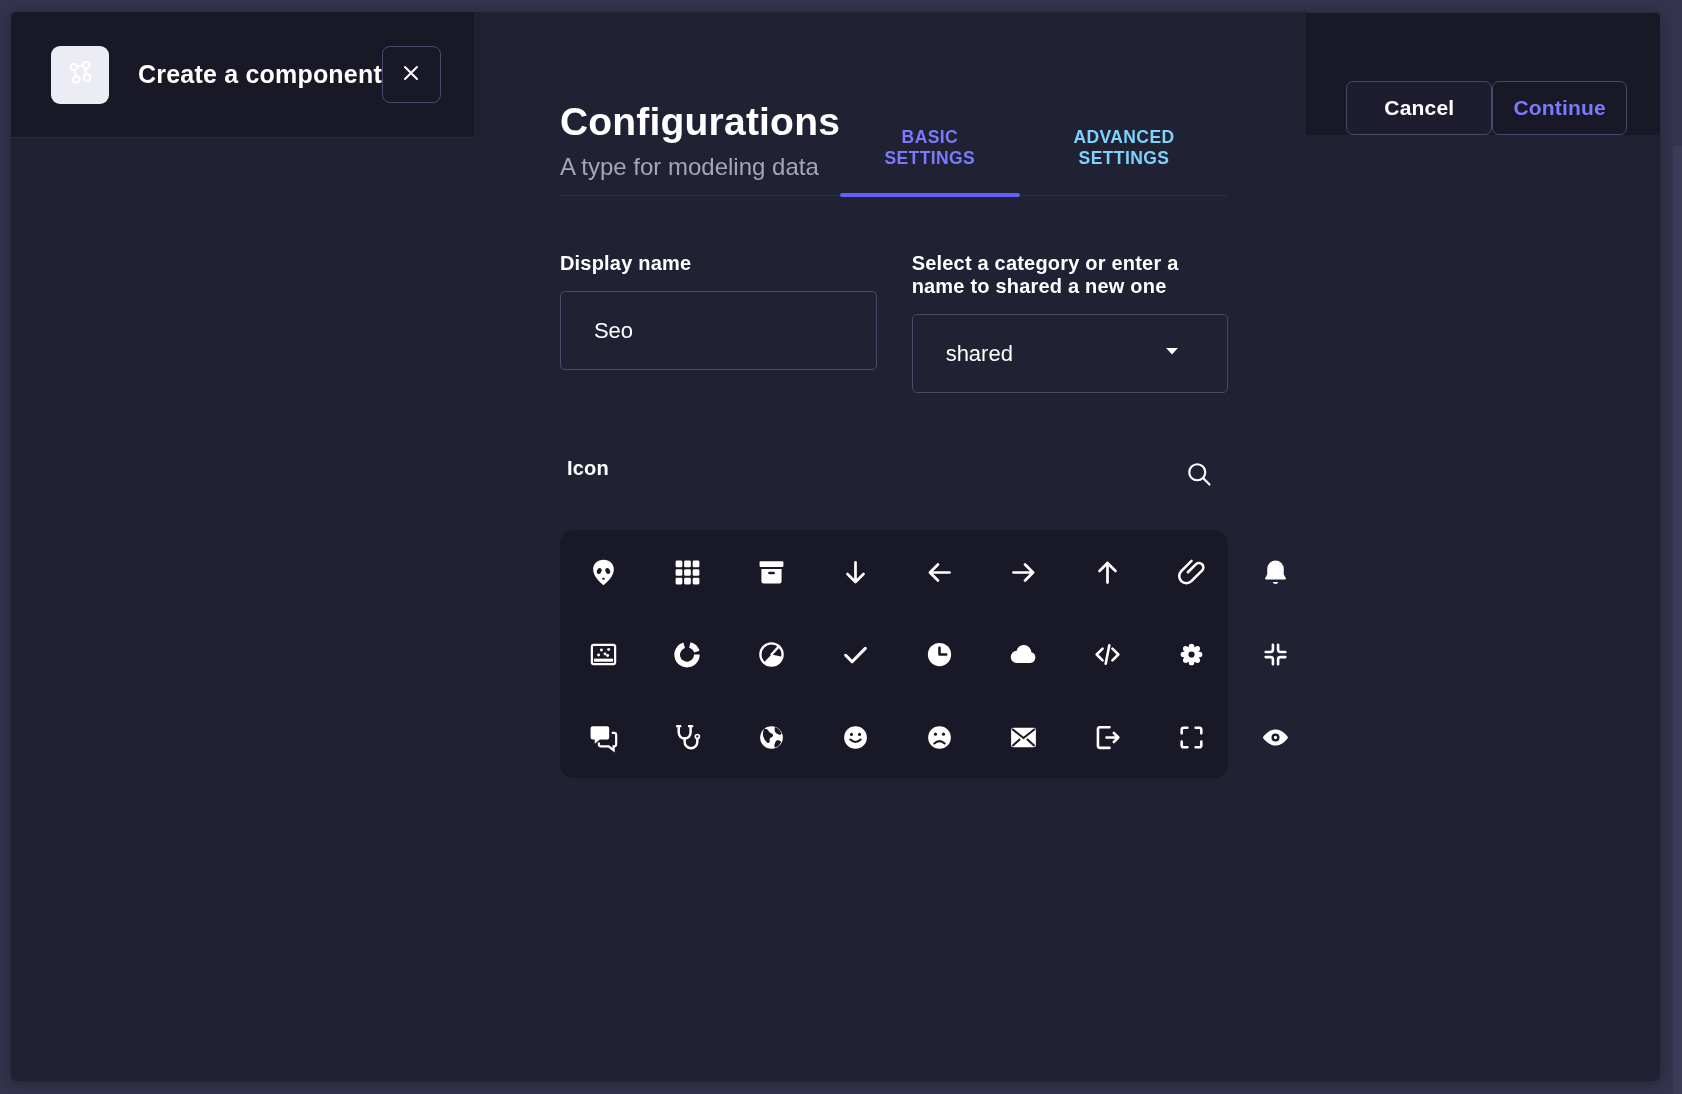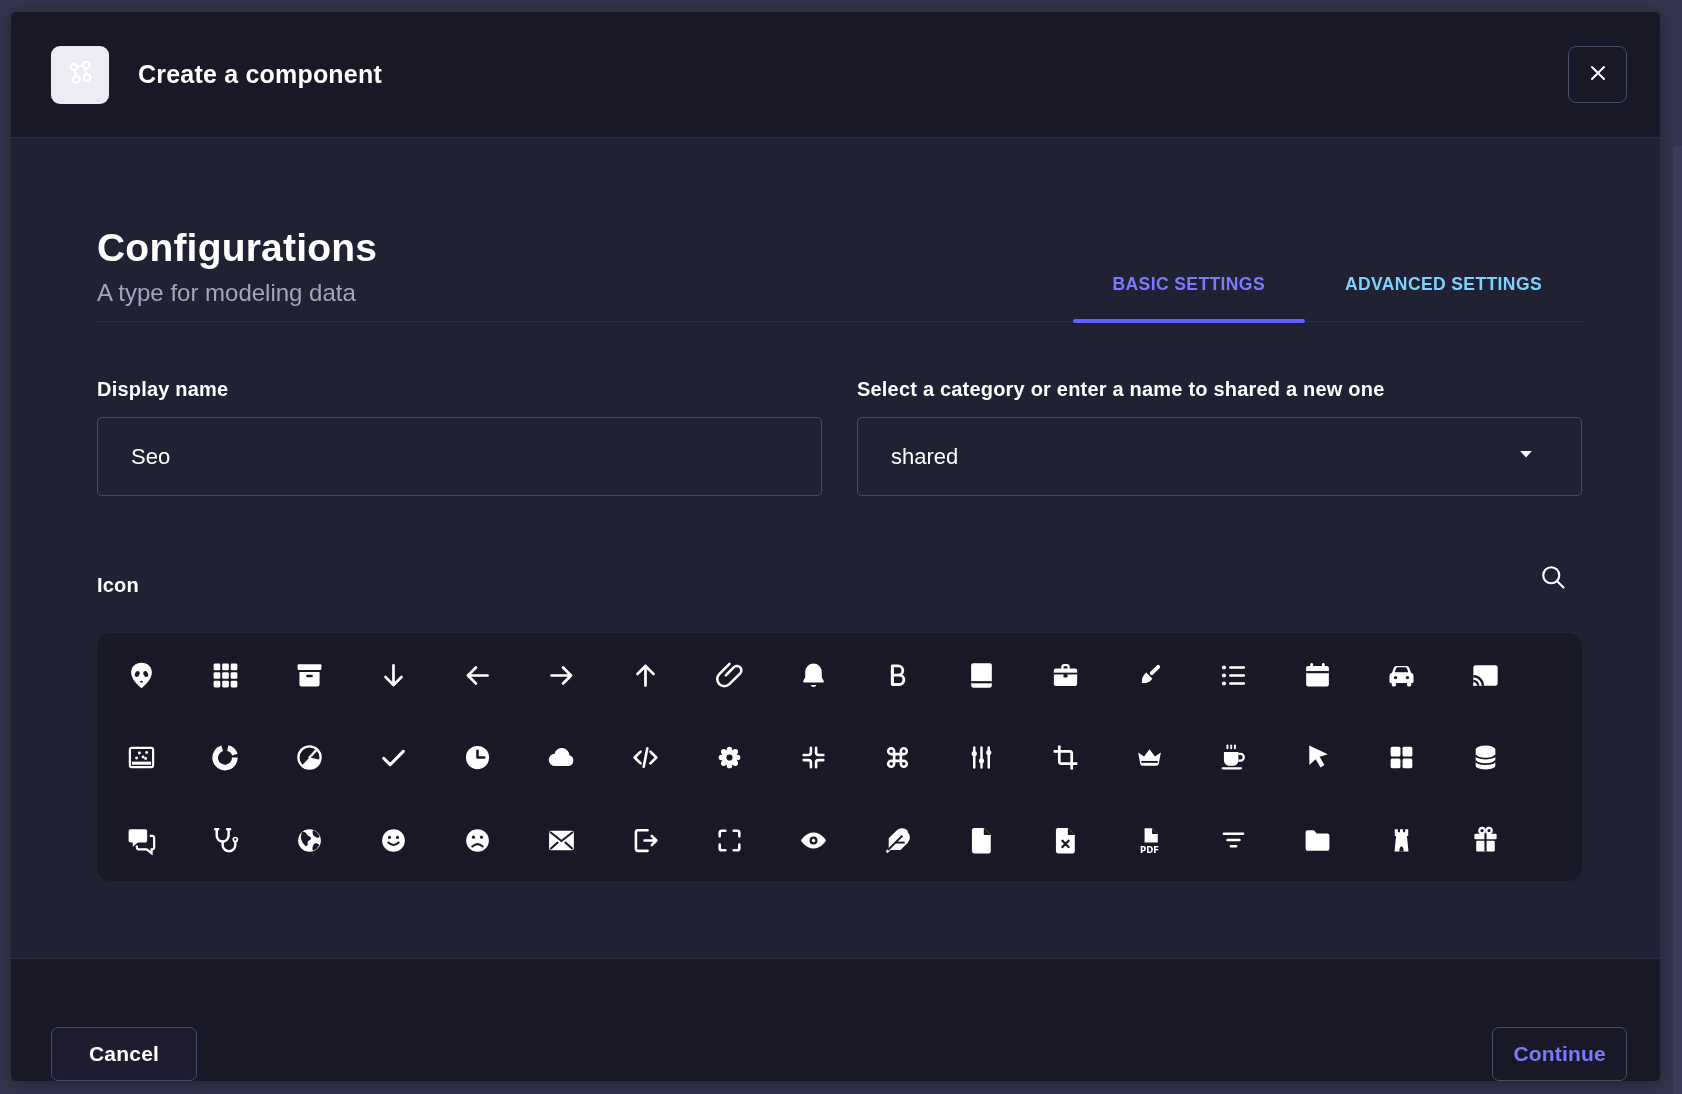--- a/index.html
+++ b/index.html
@@ -7,21 +7,21 @@
   body {
     font-family:"Liberation Sans","DejaVu Sans",sans-serif;
     background:#34344e;
     position:relative;
     overflow:hidden;
     color:#ffffff;
   }
   .backdrop-strip-right { position:absolute; right:0; top:146px; bottom:0; width:9px; background:#3c3c58; }
   .modal {
     position:absolute; left:11px; top:12px; width:1649px; height:1069px;
-    background:#212134; border-radius:5px; display:flex; flex-direction:column;
+    background:#212134; border-radius:5px; display:flex; flex-direction:row;
     box-shadow:0 2px 15px rgba(0,0,0,.35); overflow:hidden;
   }
   
   .modal-header {
     height:126px; background:#181826; border-bottom:1px solid #2c2c44;
     display:flex; align-items:center; padding:0 33px 0 40px; flex:none;
   }
   .component-badge {
     width:58px; height:58px; border-radius:9px; background:#ececf4;
     display:flex; align-items:center; justify-content:center; flex:none;
@@ -52,21 +52,21 @@
     content:""; position:absolute; left:0; right:0; bottom:-2px; height:4px;
     background:#6360ff; border-radius:2px;
   }
   .form-row { margin-top:56px; display:grid; grid-template-columns:1fr 1fr; gap:35px; }
   .field-label { display:block; font-size:20px; font-weight:600; margin-bottom:16px; letter-spacing:.2px; }
   .text-input, .select-box {
     width:100%; height:79px; background:#212134; border:1px solid #4a4a6a; border-radius:5px;
     color:#ffffff; font-size:22px; padding:0 44px 0 33px; font-family:inherit; outline:none;
   }
   .select-box { display:flex; align-items:center; justify-content:space-between; cursor:pointer; }
-  .icon-row { margin-top:64px; display:flex; align-items:flex-end; justify-content:space-between; }
+  .icon-row { margin-top:64px; display:flex; align-items:flex-start; justify-content:space-between;margin-left:7px; }
   .search-btn { background:none; border:none; cursor:pointer; padding:2px; margin-right:12px; }
   .icon-grid {
     margin-top:36px; background:#181826; border-radius:14px; height:248px;
     display:grid; grid-template-columns:repeat(17,84px); grid-auto-rows:82.5px;
     align-items:center; justify-items:center; justify-content:start;
     padding:1px 0 0 2px;
   }
   .icon-cell {
     background:none; border:none; cursor:pointer; width:44px; height:44px;
     display:flex; align-items:center; justify-content:center; border-radius:4px;

